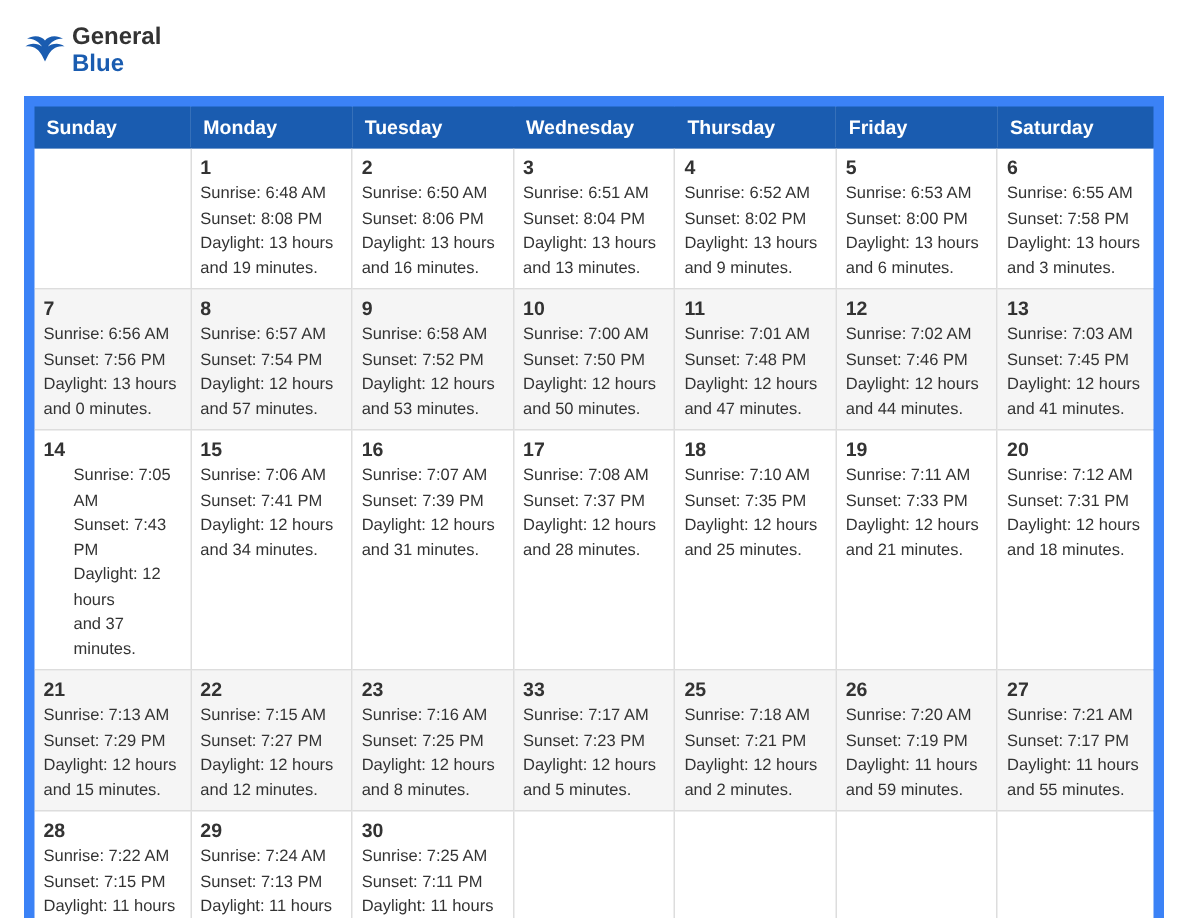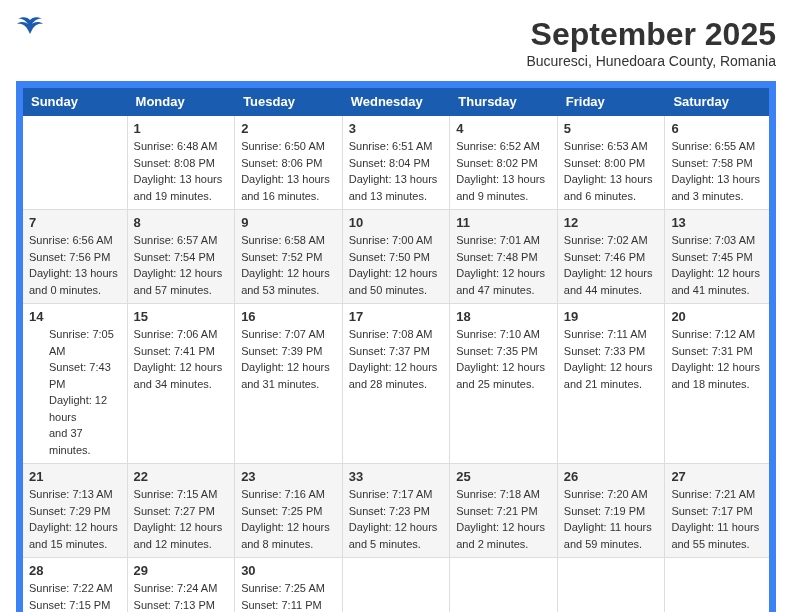--- a/index.html
+++ b/index.html
@@ -77,24 +77,24 @@
     }
   </style>
 </head>
 <body>
 
 <div class="header">
   <div class="logo">
     <svg class="logo-bird" viewBox="0 0 28 22">
       <path d="M14 4 C16 1, 22 0, 26 3 C22 2, 18 5, 16 8 C18 6, 24 5, 27 8 C22 7, 18 10, 16 14 L14 18 L12 14 C10 10, 6 7, 1 8 C4 5, 10 6, 12 8 C10 5, 6 2, 2 3 C6 0, 12 1, 14 4Z" fill="#1a5cb0"></path>
     </svg>
-  </div>
-  <div class="title-block">
-    <div class="month-title">September 2025</div>
-    <div class="subtitle">Bucuresci, Hunedoara County, Romania</div>
+    <div>
+      <span style="font-size:16px;font-weight:bold;color:#333;">General</span><br>
+      <span style="font-size:16px;font-weight:bold;color:#1a5cb0;">Blue</span>
+    </div>
   </div>
 </div>
 
 <table class="calendar">
   <thead>
     <tr>
     <th>Sunday</th>
         <th>Monday</th>
         <th>Tuesday</th>
         <th>Wednesday</th>

